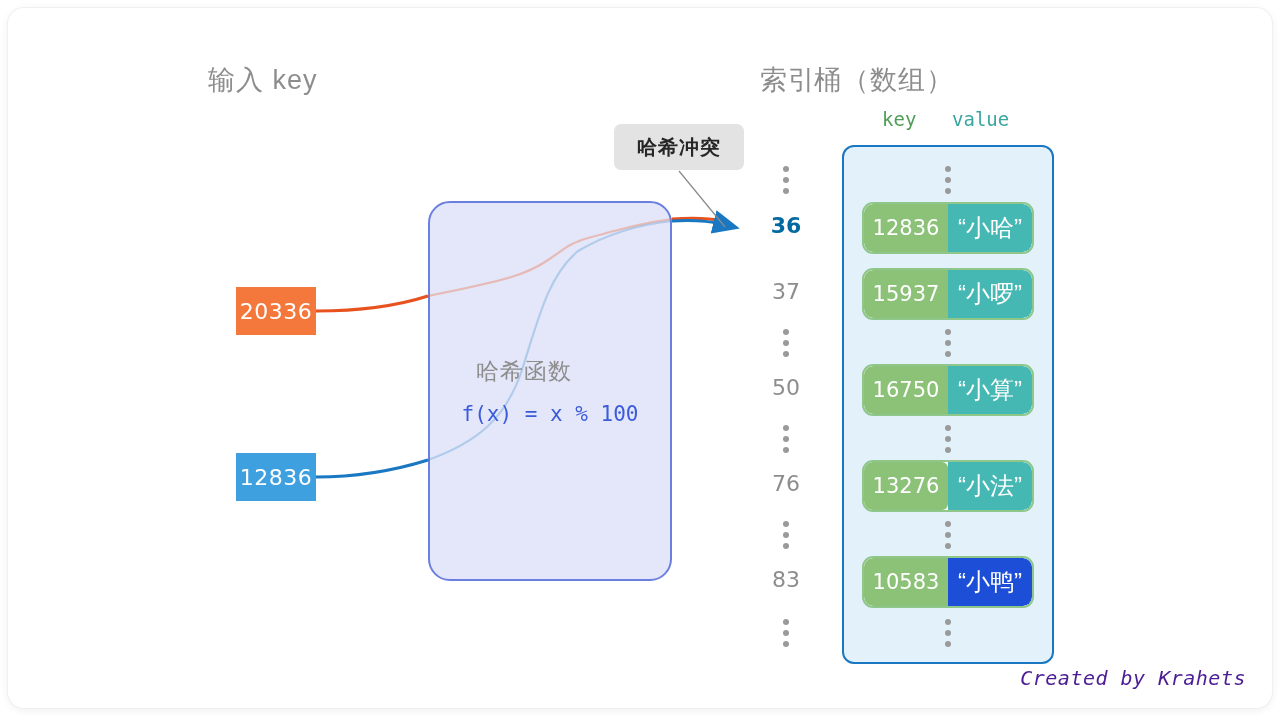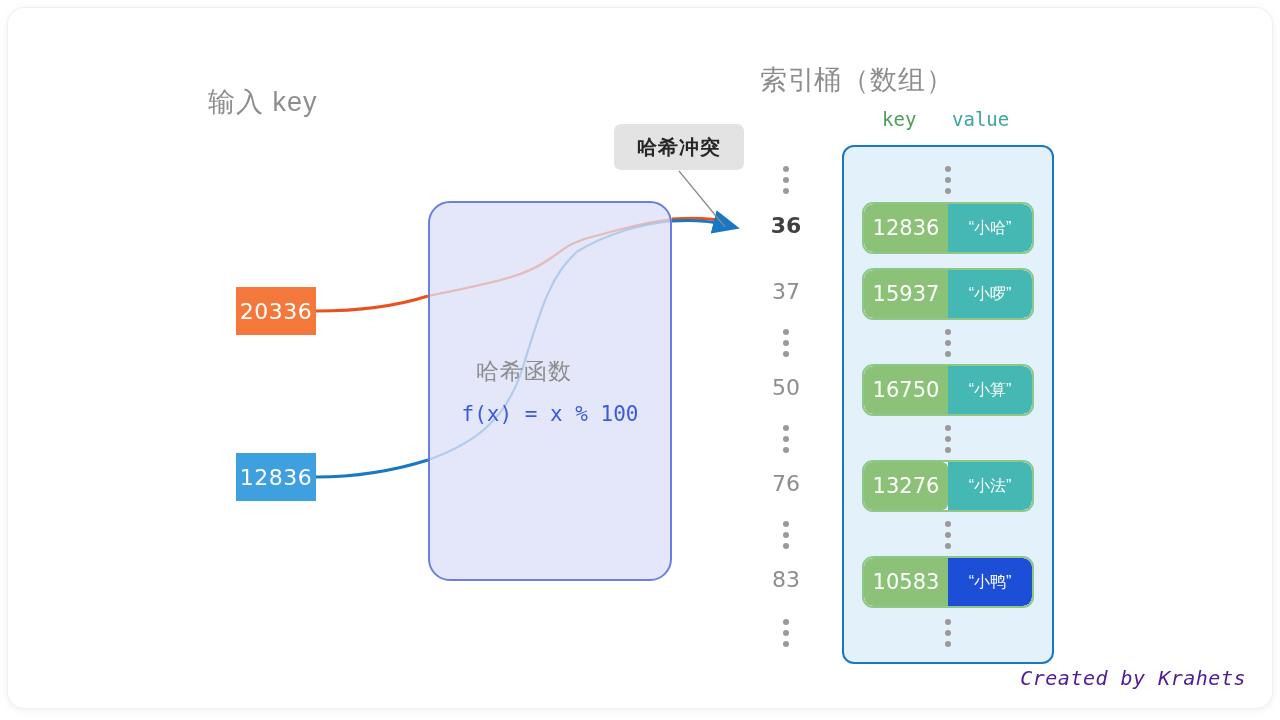--- a/index.html
+++ b/index.html
@@ -28,21 +28,21 @@
 
   .abs { position: absolute; }
 
   
   .heading {
     color: #8d8d8d;
     font-size: 27px;
     letter-spacing: 1px;
     white-space: nowrap;
   }
-  #h-input  { left: 200px; top: 54px; margin-top: 22px; }
+  #h-input  { left: 200px; top: 54px; }
   #h-index  { left: 752px; top: 54px; }
   #h-bucket { left: 876px; top: 54px; transform: translateX(-50%); }
 
   .subhead {
     font-family: "DejaVu Sans Mono", "Liberation Mono", monospace;
     font-size: 19px;
     white-space: nowrap;
   }
   #sub-key   { left: 874px; top: 100px; color: #4f9e58; }
   #sub-value { left: 944px; top: 100px; color: #3aa6a0; }
@@ -119,21 +119,21 @@
 
   
   .idx {
     width: 60px;
     text-align: center;
     color: #8d8d8d;
     font-size: 22px;
     font-family: "DejaVu Sans", "Liberation Sans", sans-serif;
     left: 748px;
   }
-  .idx.bold { color: #404040; font-weight: bold; }
+  .idx.bold { color: #0369a1; font-weight: bold; }
 
   
   .vdots {
     width: 6px;
     display: flex;
     flex-direction: column;
     gap: 5px;
     align-items: center;
   }
   .vdots i {
@@ -178,21 +178,21 @@
     font-family: "DejaVu Sans", "Liberation Sans", sans-serif;
     border-radius: 9px 0 0 9px;
   }
   .entry .eval {
     width: 86px;
     background: #45b8b4;
     color: #ffffff;
     display: flex;
     align-items: center;
     justify-content: center;
-    font-size: 16px;
+    font-size: 24px;
     border-radius: 0 9px 9px 0;
   }
 
   
   #footer {
     right: 26px;
     bottom: 18px;
     color: #4c1d95;
     font-size: 20px;
     font-family: "DejaVu Sans Mono", "Liberation Mono", monospace;

